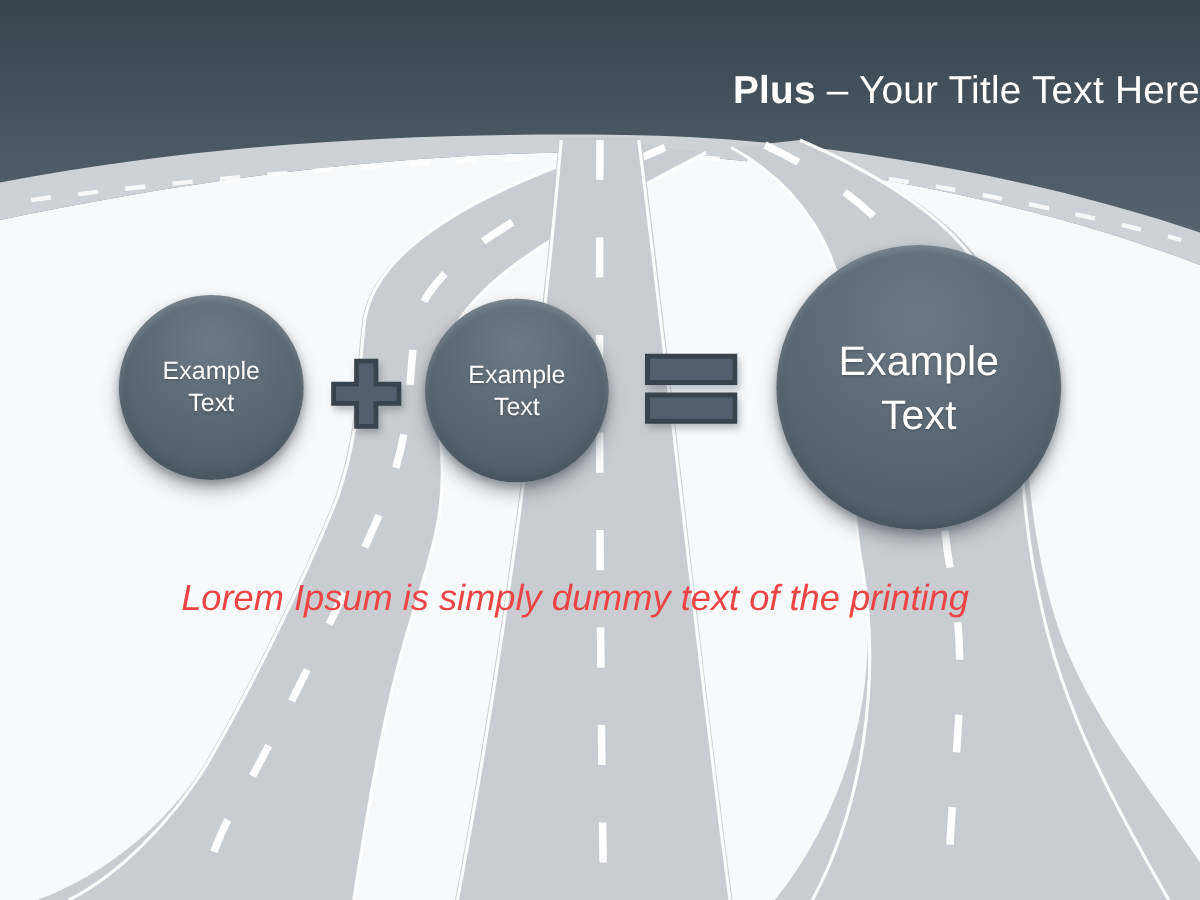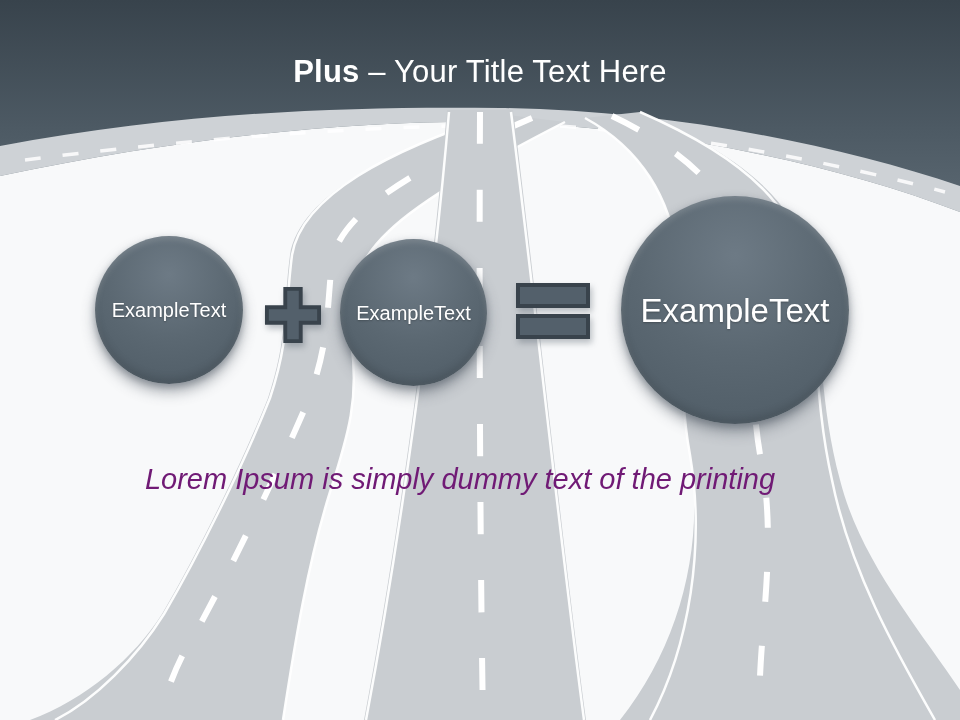--- a/index.html
+++ b/index.html
@@ -5,46 +5,46 @@
   html,body{margin:0;padding:0;background:#e8e9ea;}
   #slide{
     position:relative;width:960px;height:720px;overflow:hidden;
     background:#f8f9fa;
     font-family:"Liberation Sans", sans-serif;
   }
   #bg-svg{position:absolute;left:0;top:0;width:960px;height:720px;}
 
   .slide-title{
     position:absolute;left:0;top:52px;width:960px;
-    text-align:center;color:#ffffff;font-size:31px;line-height:40px;
+    text-align:right;color:#ffffff;font-size:31px;line-height:40px;
     letter-spacing:.2px;
   }
   .slide-title .kw{font-weight:700;}
   .slide-title .rest{font-weight:400;}
 
   .circle{
     position:absolute;border-radius:50%;
-    display:flex;flex-direction:row;align-items:center;justify-content:center;
+    display:flex;flex-direction:column;align-items:center;justify-content:center;
     color:#ffffff;text-align:center;
     background:radial-gradient(circle at 50% 26%, #6d7a85 0%, #5b6872 48%, #515e68 85%, #4a5761 100%);
     box-shadow:0 8px 14px rgba(70,80,92,.45), 0 3px 6px rgba(70,80,92,.35),
                inset 0 3px 6px rgba(255,255,255,.18), inset 0 -5px 9px rgba(0,0,0,.12);
     text-shadow:0 1px 2px rgba(0,0,0,.25);
   }
   #circle-operand1{left:95px;top:236px;width:148px;height:148px;font-size:20px;line-height:26px;}
   #circle-operand2{left:340px;top:239px;width:147px;height:147px;font-size:20px;line-height:26px;}
   #circle-result  {left:621px;top:196px;width:228px;height:228px;font-size:33px;line-height:43px;}
 
   .op-shape{position:absolute;filter:drop-shadow(2px 4px 3px rgba(70,80,92,.35));}
   #plus-shape{left:264px;top:286px;}
   #equals-shape{left:516px;top:282px;}
 
   .body-text{
     position:absolute;left:0;top:459px;width:920px;
-    text-align:center;color:#701a75;
+    text-align:center;color:#ef4444;
     font-size:29px;line-height:41px;font-style:italic;font-weight:500;
   }
 </style>
 </head>
 <body>
 
 <div id="slide">
 
   <svg id="bg-svg" viewBox="0 0 960 720" xmlns="http://www.w3.org/2000/svg" aria-hidden="true">
     <defs>

